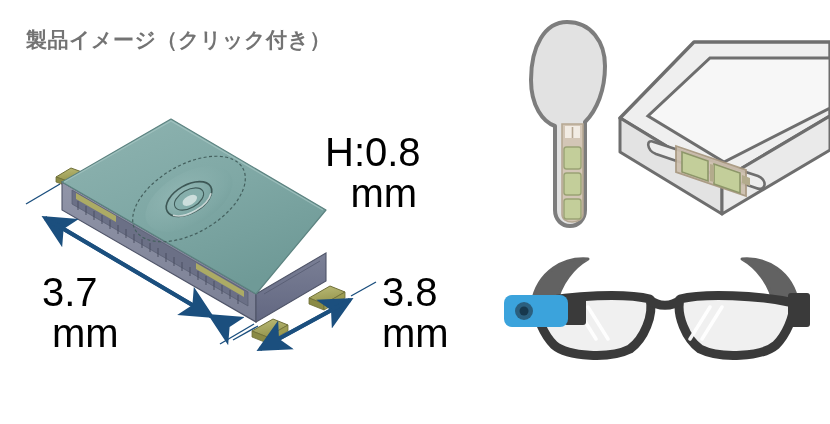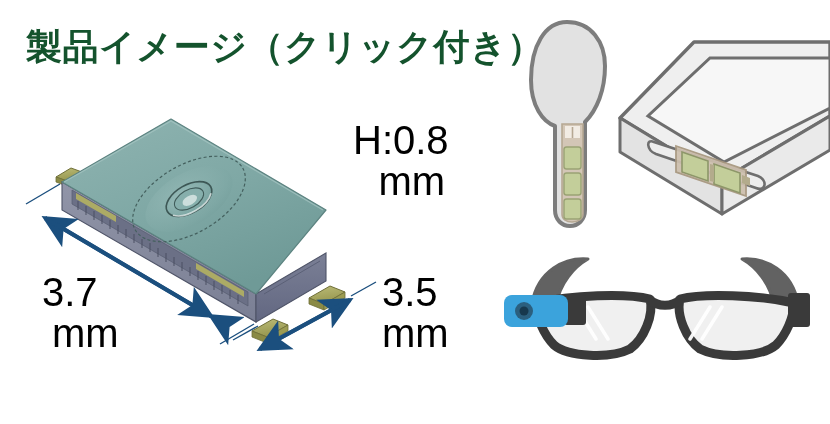--- a/index.html
+++ b/index.html
@@ -20,45 +20,43 @@
     width: 830px;
     height: 424px;
     background: #ffffff;
   }
 
   
   #title {
     position: absolute;
     left: 26px;
     top: 28px;
-    font-size: 36px;
+    font-size: 21px;
     font-weight: bold;
-    color: #14532d;
+    color: #737373;
     letter-spacing: 0.5px;
     white-space: nowrap;
     line-height: 1.1;
-    font-family: Liberation Serif, serif;
   }
 
   
   .dim-label {
     position: absolute;
     color: #000000;
     font-size: 40px;
     font-weight: 400;
     line-height: 1.02;
     white-space: nowrap;
   }
   .dim-label .unit { display: block; }
 
   #dim-h {
     left: 325px;
-    top: 120px;
+    top: 132px;
     text-align: left;
-    margin-left: 28px;
   }
   #dim-h .unit { text-align: center; padding-left: 22px; }
 
   #dim-len {
     left: 42px;
     top: 272px;
     text-align: left;
   }
   #dim-len .unit { text-align: left; padding-left: 10px; }
 
@@ -206,21 +204,21 @@
     <span>H:0.8</span>
     <span class="unit">mm</span>
   </div>
 
   <div id="dim-len" class="dim-label">
     <span>3.7</span>
     <span class="unit">mm</span>
   </div>
 
   <div id="dim-wid" class="dim-label">
-    <span>3.5</span>
+    <span>3.8</span>
     <span class="unit">mm</span>
   </div>
 
   <svg id="earbud-art" class="art" width="115" height="220" viewBox="0 0 115 220">
 
     <path d="M62,8
              C 86,8 100,28 100,52
              C 100,76 92,96 80,108
              L 80,196
              C 80,206 73,212 65,212

